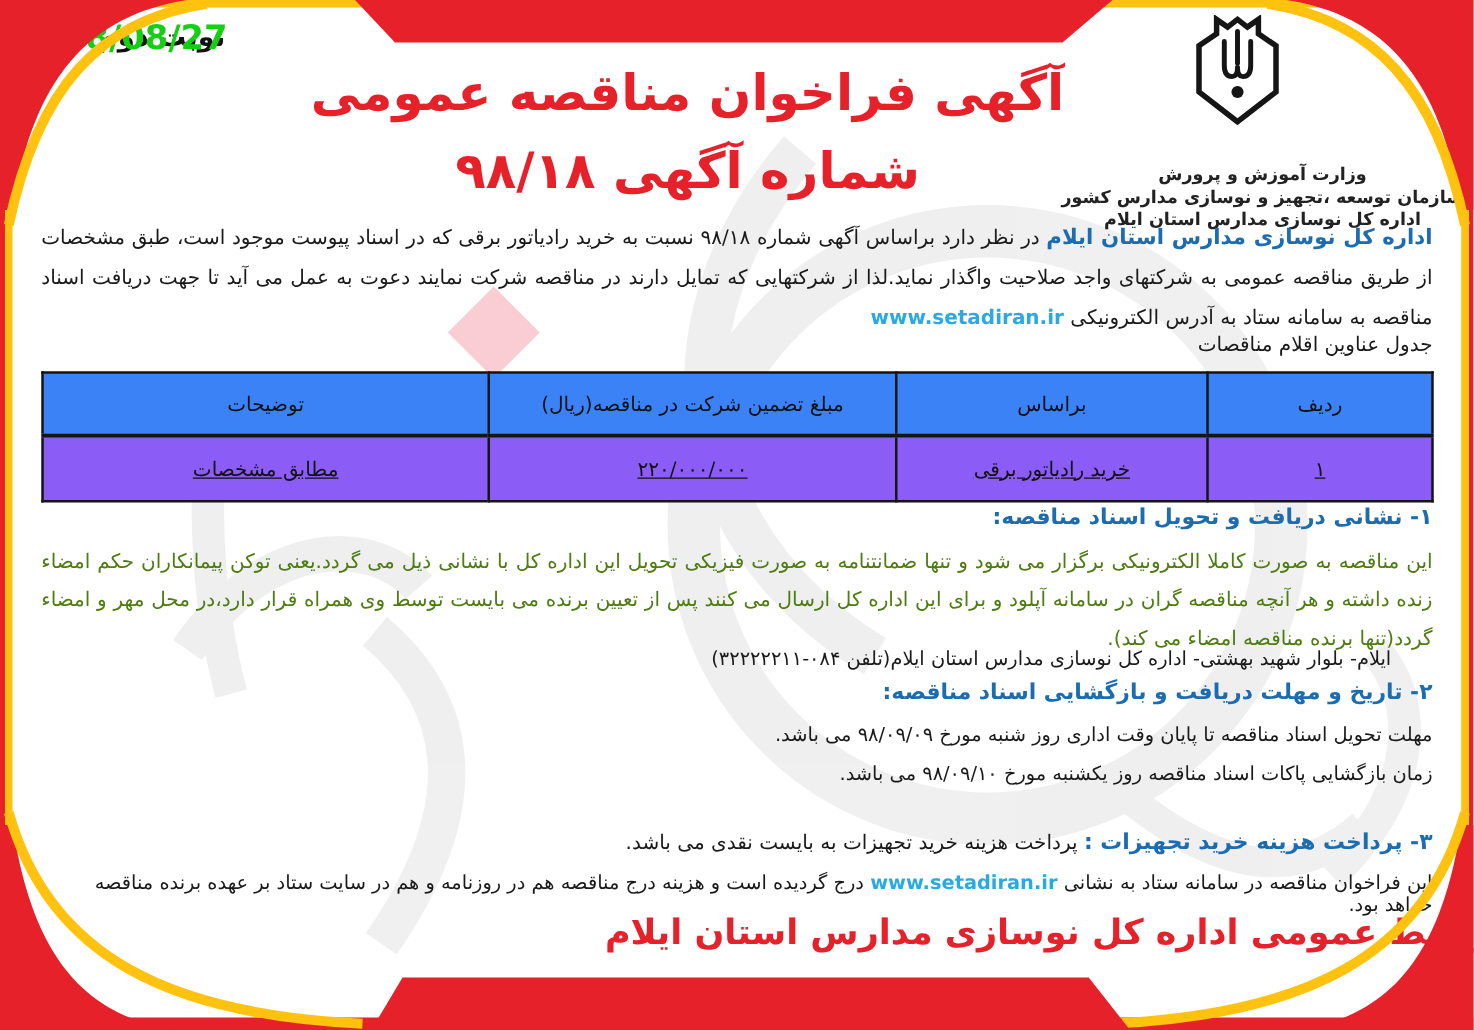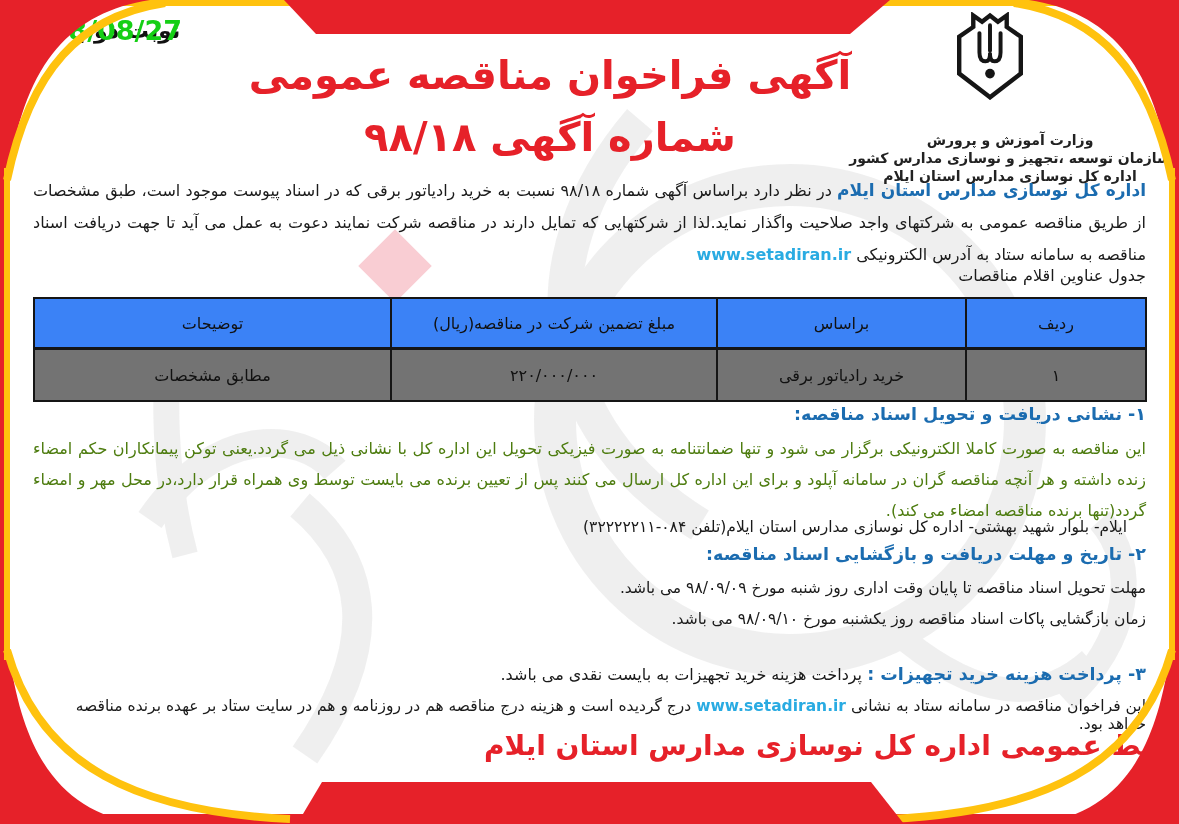--- a/index.html
+++ b/index.html
@@ -42,32 +42,32 @@
   table.items{
     position:absolute;left:33px;top:297px;width:1112px;z-index:3;
     border-collapse:collapse;table-layout:fixed;
     color:#111;font-size:16px;
   }
   table.items th,table.items td{
     border:2px solid #151515;text-align:center;vertical-align:middle;
     font-weight:400;padding:0 6px;
   }
   table.items thead th{background:#3b82f6;height:48px;border-bottom:3px solid #151515;}
-  table.items tbody td{background:#737373;height:50px;}
+  table.items tbody td{background:#8b5cf6;height:50px;text-decoration:underline;}
   .h{
     position:absolute;left:33px;width:1113px;z-index:3;text-align:right;
     color:#1b6cb0;font-weight:700;font-size:17.5px;
   }
   .h1{top:404px;}
   .body1{
     position:absolute;left:33px;top:433px;width:1113px;margin:0;z-index:3;
     color:#4d7c0f;font-size:16px;line-height:31px;text-align:justify;
   }
   .address{
-    position:absolute;left:32px;top:518px;width:1095px;z-index:3;
+    position:absolute;left:18px;top:518px;width:1095px;z-index:3;
     color:#1a1a1a;font-size:15.5px;text-align:right;
   }
   .h2{top:544px;}
   .sec2-lines{
     position:absolute;left:33px;top:573px;width:1113px;z-index:3;
     color:#1a1a1a;font-size:15.5px;line-height:30.5px;text-align:right;
   }
   .sec3-row{
     position:absolute;left:33px;top:664px;width:1113px;z-index:3;
     color:#1a1a1a;font-size:16px;text-align:right;

